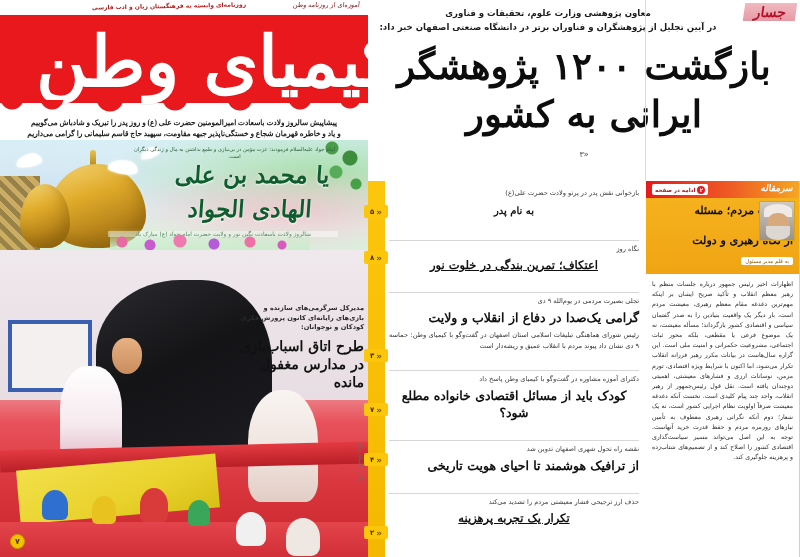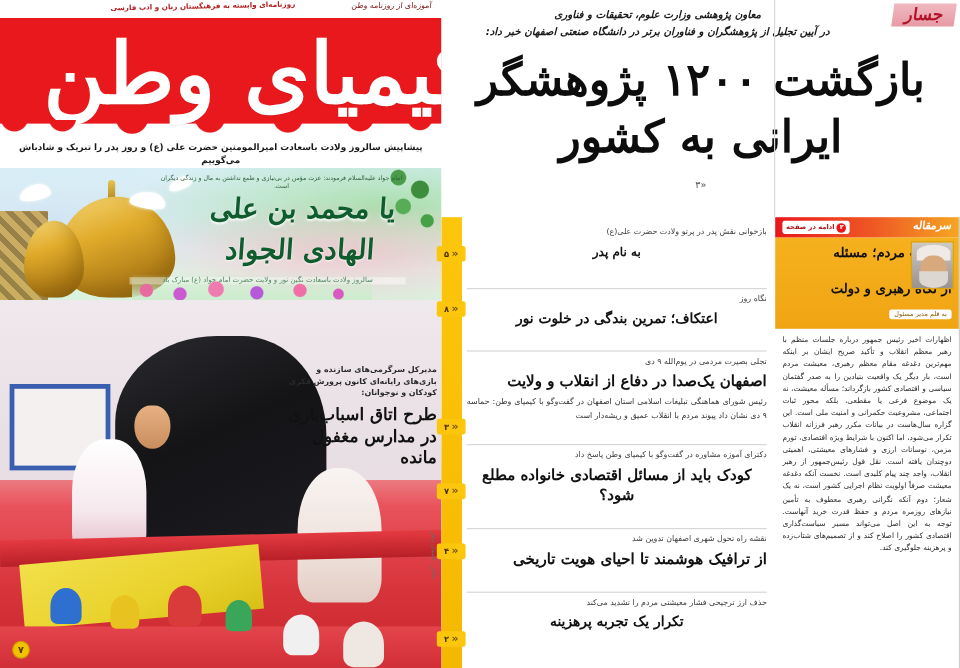--- a/index.html
+++ b/index.html
@@ -56,21 +56,21 @@
   }
   .masthead-info {
     position: absolute; left: 0; top: 106px; width: 368px;
     text-align: center; font-size: 6.4px; color: #3a0c0c; direction: rtl;
     letter-spacing: .1px;
   }
   .masthead-info span { margin: 0 3px; }
   .greeting {
     position: absolute; left: 6px; top: 117px; width: 356px;
     text-align: center; direction: rtl;
-    font-size: 7.4px; line-height: 11px; font-weight: bold; color: #1a1a1a;
+    font-size: 7.4px; line-height: 11px; font-weight: bold; color: #1a1a1a; font-family: Liberation Serif, serif;
   }
   
   .banner {
     position: absolute; left: 0; top: 140px; width: 368px; height: 110px;
     background:
       radial-gradient(ellipse at 78% 65%, rgba(255,170,200,.55) 0%, rgba(255,255,255,0) 45%),
       radial-gradient(ellipse at 88% 30%, rgba(150,215,150,.75) 0%, rgba(255,255,255,0) 48%),
       radial-gradient(ellipse at 12% 40%, rgba(205,225,245,.85) 0%, rgba(255,255,255,0) 55%),
       linear-gradient(180deg, #d9f0f8 0%, #e8f7ee 45%, #d9f2dd 100%);
     overflow: hidden;
@@ -245,21 +245,21 @@
   }
   .item { padding: 3px 0 19px 0; border-bottom: 1px solid #d7d7d7; }
   .item:last-child { border-bottom: none; }
   .kicker { font-size: 6.6px; color:#3b3b3b; line-height: 10px; }
   .headline {
     font-family:"DejaVu Serif","Liberation Serif",serif;
     font-weight: bold; color:#111; margin-top: 3px;
   }
   .h-lg { font-size: 10px; line-height: 20px; text-align:center; }
   .h-md { font-size: 12.5px; line-height: 17px; }
-  .h-sm { font-size: 11.5px; line-height: 16px; text-align:center; }
+  .h-sm { font-size: 11.5px; line-height: 16px; text-align:center;text-decoration:underline; }
   .body-text {
     margin-top: 4px; font-size: 6.6px; line-height: 10.5px;
     color:#333; text-align: justify;
   }
 
   
   .edit {
     position:absolute; left: 646px; top: 181px; width: 154px; height: 376px;
     direction: rtl; text-align: right;
     border-right: 1px solid #cfcfcf;
@@ -329,21 +329,21 @@
     position:absolute; right: 4px; top: 3px;
     background: linear-gradient(180deg,#f0b9c0,#e79aa5);
     color:#b2122a; font-size: 14px; font-weight:bold;
     font-family:"DejaVu Serif","Liberation Serif",serif;
     padding: 1px 10px; letter-spacing:-1px;
     transform: skewX(-8deg);
   }
   .lede {
     position:absolute; left: 0; top: 6px; width: 360px;
     direction: rtl; text-align: center;
-    font-size: 8.6px; line-height: 14px; color:#1b1b1b; font-weight:600;font-style:italic;
+    font-size: 8.6px; line-height: 14px; color:#1b1b1b; font-weight:600;
   }
   .main-headline {
     position:absolute; left: 6px; top: 42px; width: 420px;
     direction: rtl; text-align: center;
     font-family:"DejaVu Serif","Liberation Serif",serif;
     font-size: 37px; line-height: 48px; font-weight: bold;
     color:#0d0d0d; letter-spacing:-1px;
   }
   .main-page-mark {
     position:absolute; left:0; top: 150px; width: 432px; text-align:center;
@@ -446,21 +446,21 @@
       <div class="headline h-lg">به نام پدر</div>
     </div>
 
     <div class="item">
       <div class="kicker">نگاه روز</div>
       <div class="headline h-sm">اعتکاف؛ تمرین بندگی در خلوت نور</div>
     </div>
 
     <div class="item">
       <div class="kicker">تجلی بصیرت مردمی در یوم‌الله ۹ دی</div>
-      <div class="headline h-md">اصفهان یک‌صدا در دفاع از انقلاب و ولایت</div>
+      <div class="headline h-md">گرامی یک‌صدا در دفاع از انقلاب و ولایت</div>
       <div class="body-text">رئیس شورای هماهنگی تبلیغات اسلامی استان اصفهان در گفت‌وگو با کیمیای وطن: حماسه ۹ دی نشان داد پیوند مردم با انقلاب عمیق و ریشه‌دار است</div>
     </div>
 
     <div class="item">
       <div class="kicker">دکترای آموزه مشاوره در گفت‌وگو با کیمیای وطن پاسخ داد</div>
       <div class="headline h-md" style="text-align:center">کودک باید از مسائل اقتصادی خانواده مطلع شود؟</div>
     </div>
 
     <div class="item">
       <div class="kicker">نقشه راه تحول شهری اصفهان تدوین شد</div>

